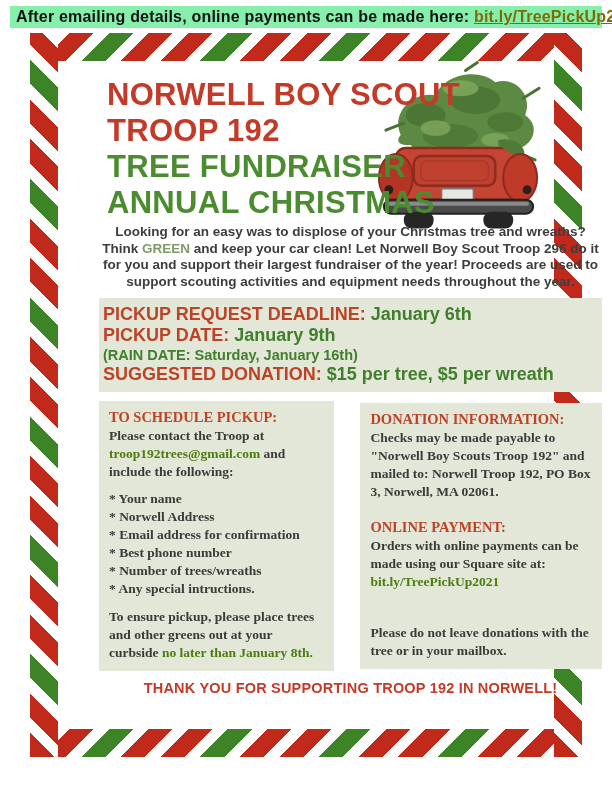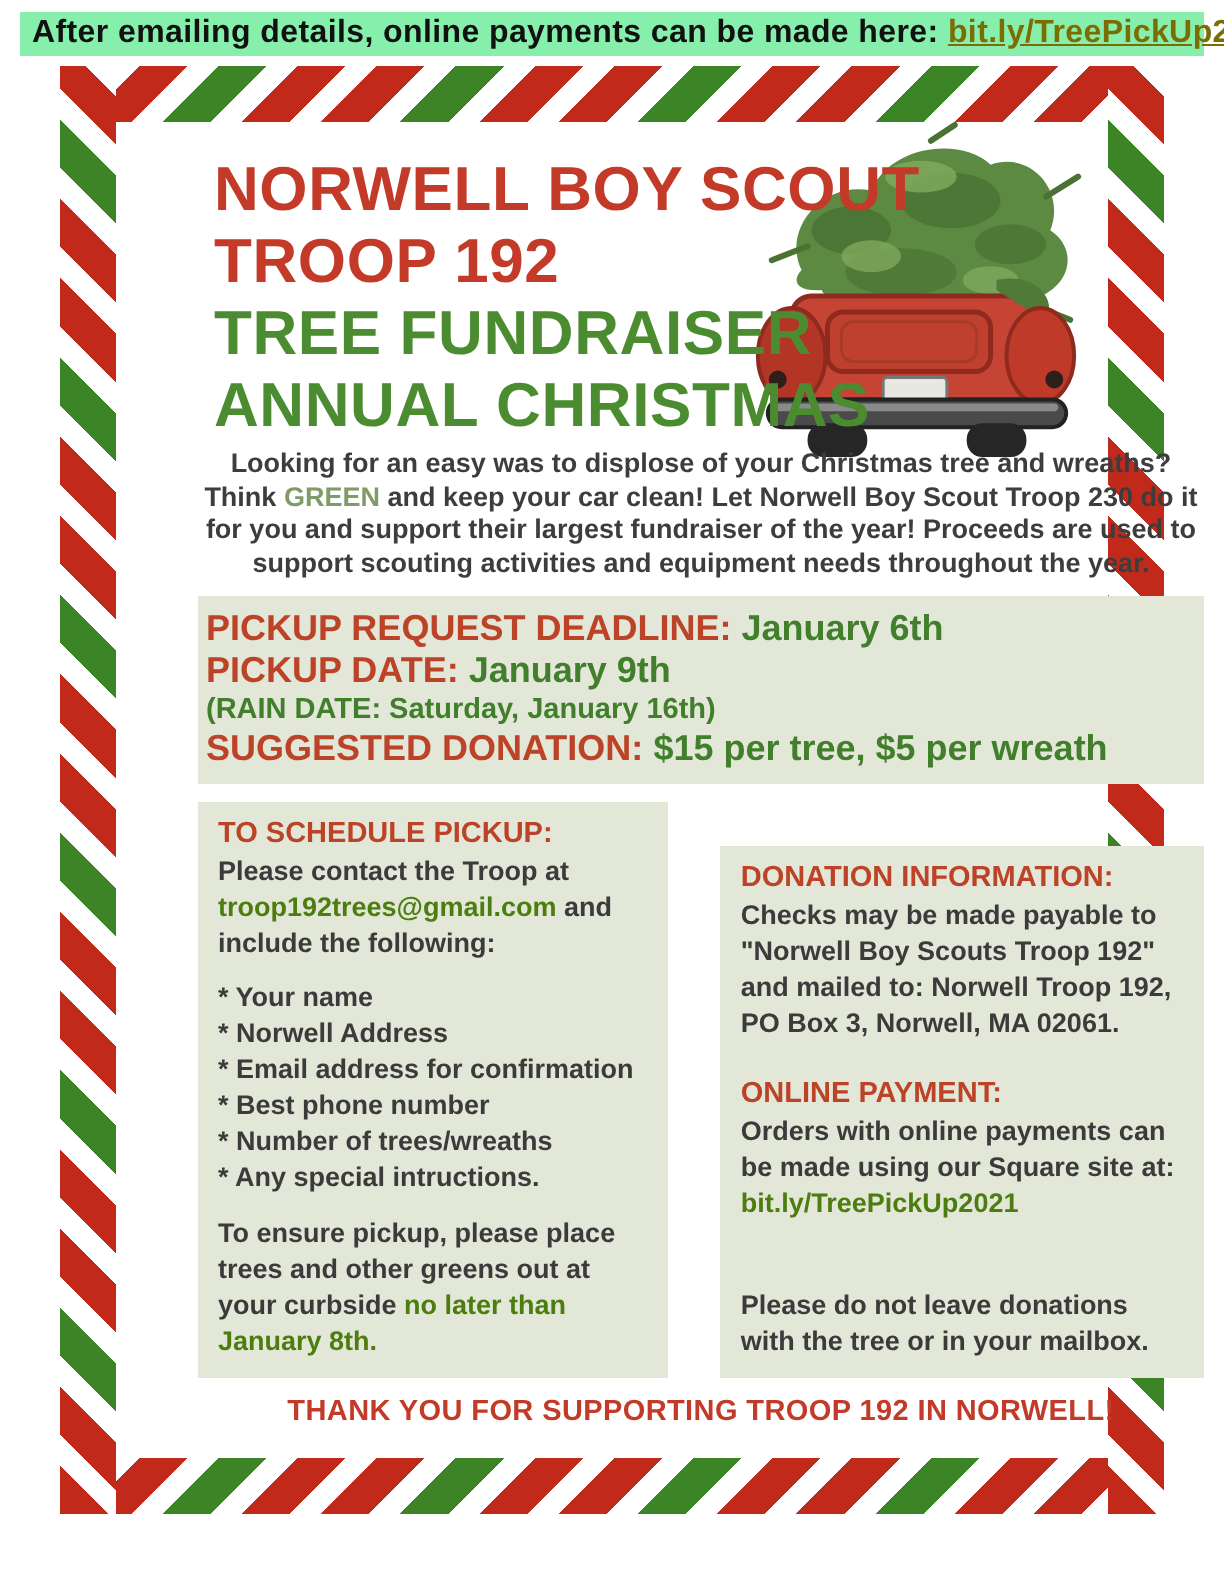--- a/index.html
+++ b/index.html
@@ -39,21 +39,21 @@
   .title-green{color:#4c8c30;}
   .truck{position:absolute;left:366px;top:58px;width:184px;height:176px;pointer-events:none;}
   .intro-heading{margin-top:6px;text-align:center;font-size:18.5px;line-height:22px;color:#c33b28;letter-spacing:.2px;}
   .intro-para{margin-top:3px;text-align:center;font-size:13.5px;line-height:16.5px;color:#3d3d3d;}
   .green-word{color:#7f9c68;}
   .deadline-box{margin-top:8px;background:#e2e7d8;text-align:left;padding:6px 4px 7px;}
   .dl-line{font-size:18px;line-height:21px;}
   .dl-label{color:#bc4327;}
   .dl-value{color:#417f2c;}
   .dl-rain{font-size:14.5px;line-height:18px;color:#417f2c;}
-  .columns{margin-top:9px;display:flex;gap:26px;align-items:flex-end;}
+  .columns{margin-top:9px;display:flex;gap:26px;align-items:center;font-family:Liberation Serif, serif;}
   .col{background:#e2e7d8;padding:7px 10px 9px;font-size:13.5px;line-height:18px;color:#3b3b3b;box-sizing:border-box;}
   .col-left{flex:243;}
   .col-right{flex:250;}
   .col-heading{color:#bc4327;font-size:14.5px;line-height:19px;}
   .emph{color:#4d7c0f;}
   .checklist{margin-top:9px;}
   .note{margin-top:10px;}
   .online-heading{margin-top:17px;}
   .mailbox-note{margin-top:33px;}
   .footer-thanks{margin-top:7px;text-align:center;font-size:14.5px;line-height:20px;color:#c33b28;letter-spacing:.2px;}
@@ -112,21 +112,21 @@
 
   <div class="content">
 
     <div class="title-block">
       <div class="title-red">NORWELL BOY SCOUT</div>
       <div class="title-red">TROOP 192</div>
       <div class="title-green">TREE FUNDRAISER</div>
       <div class="title-green">ANNUAL CHRISTMAS</div>
     </div>
 
-    <div class="intro-para"><span>Looking for an easy was to displose of your Christmas tree and wreaths? Think </span><span class="green-word">GREEN</span><span> and keep your car clean!  Let Norwell Boy Scout Troop 230 do it for you and support their largest fundraiser of the year!  Proceeds are used to support scouting activities and equipment needs throughout the year.</span></div>
+    <div class="intro-para"><span>Looking for an easy was to displose of your Christmas tree and wreaths? Think </span><span class="green-word">GREEN</span><span> and keep your car clean!  Let Norwell Boy Scout Troop 296 do it for you and support their largest fundraiser of the year!  Proceeds are used to support scouting activities and equipment needs throughout the year.</span></div>
 
     <div class="deadline-box">
       <div class="dl-line"><span class="dl-label">PICKUP REQUEST DEADLINE: </span><span class="dl-value">January 6th</span></div>
       <div class="dl-line"><span class="dl-label">PICKUP DATE: </span><span class="dl-value">January 9th</span></div>
       <div class="dl-rain">(RAIN DATE: Saturday, January 16th)</div>
       <div class="dl-line"><span class="dl-label">SUGGESTED DONATION: </span><span class="dl-value">$15 per tree,  $5 per wreath</span></div>
     </div>
 
     <div class="columns">
 

